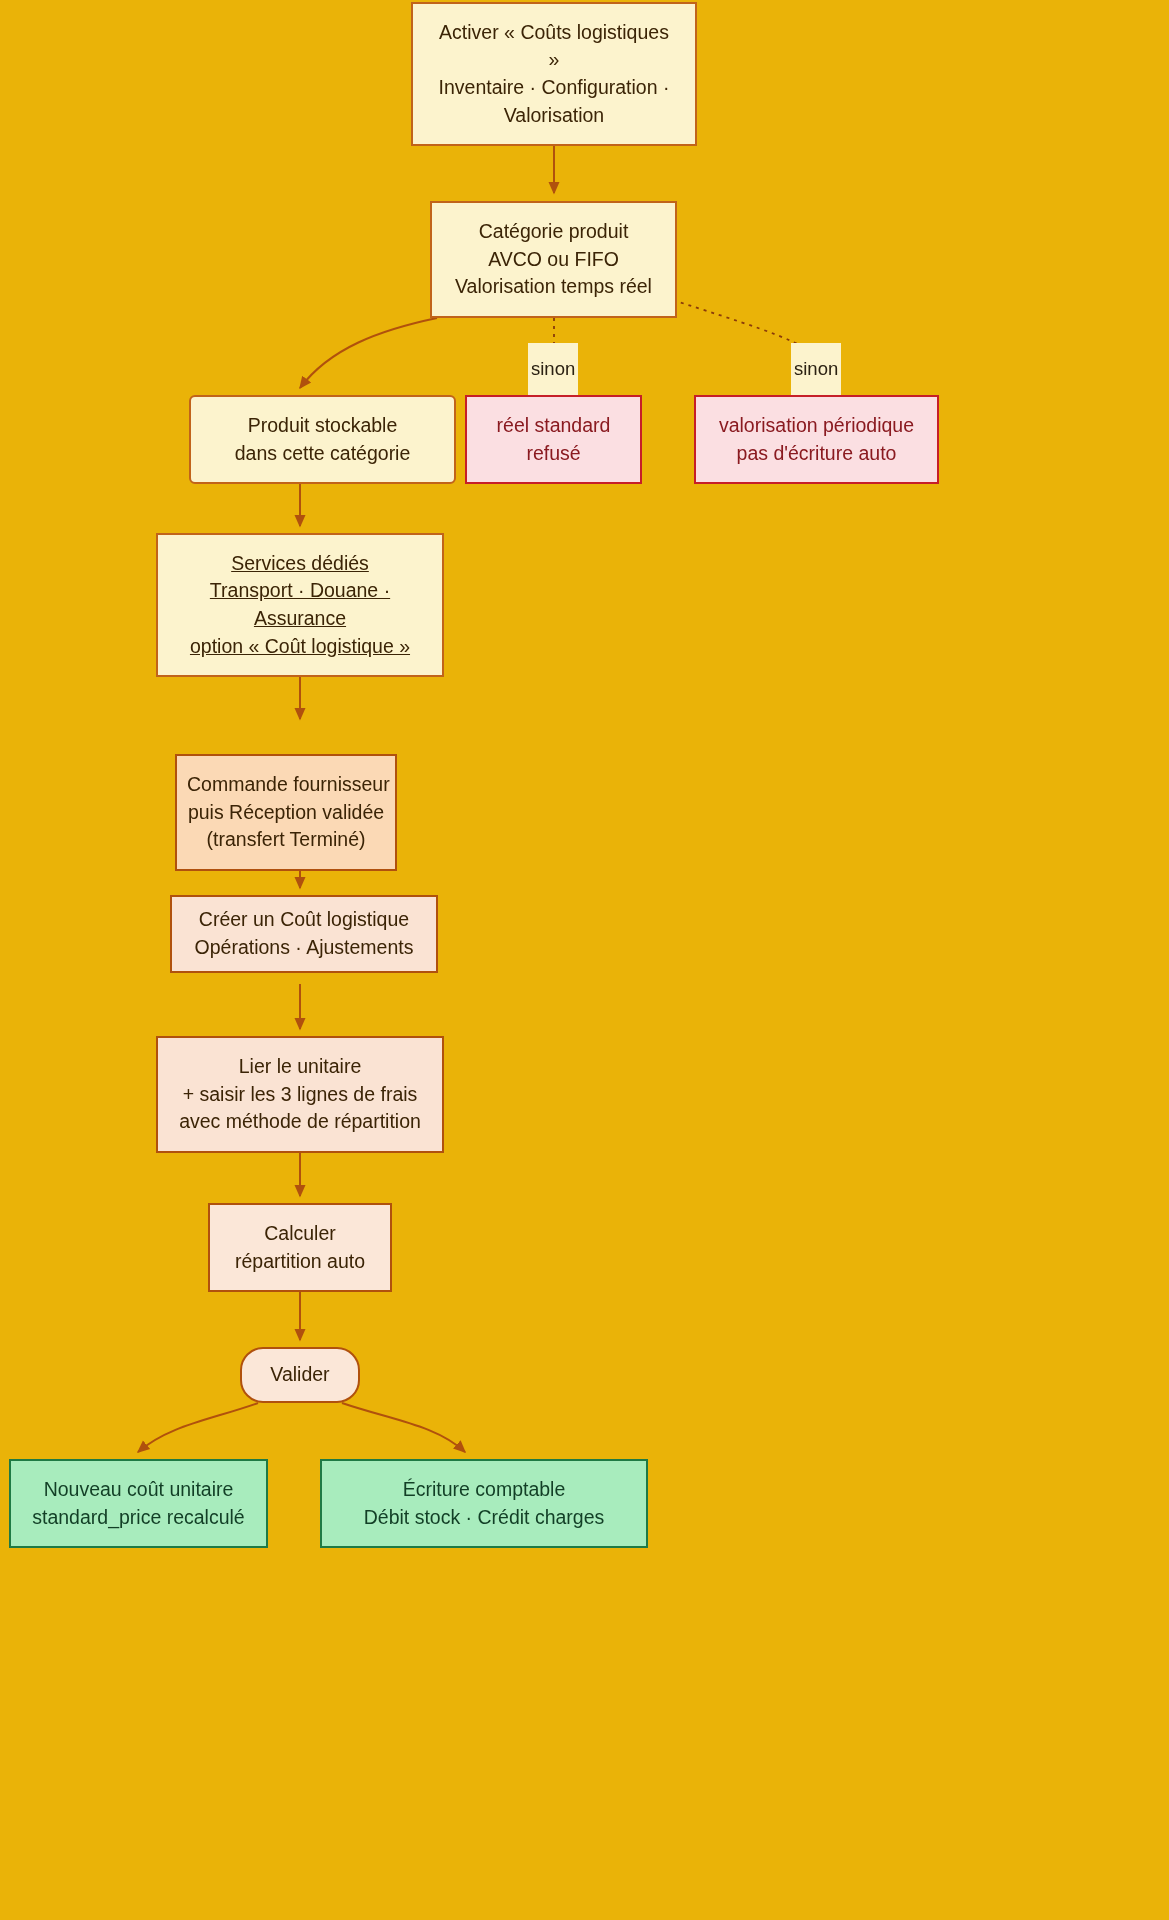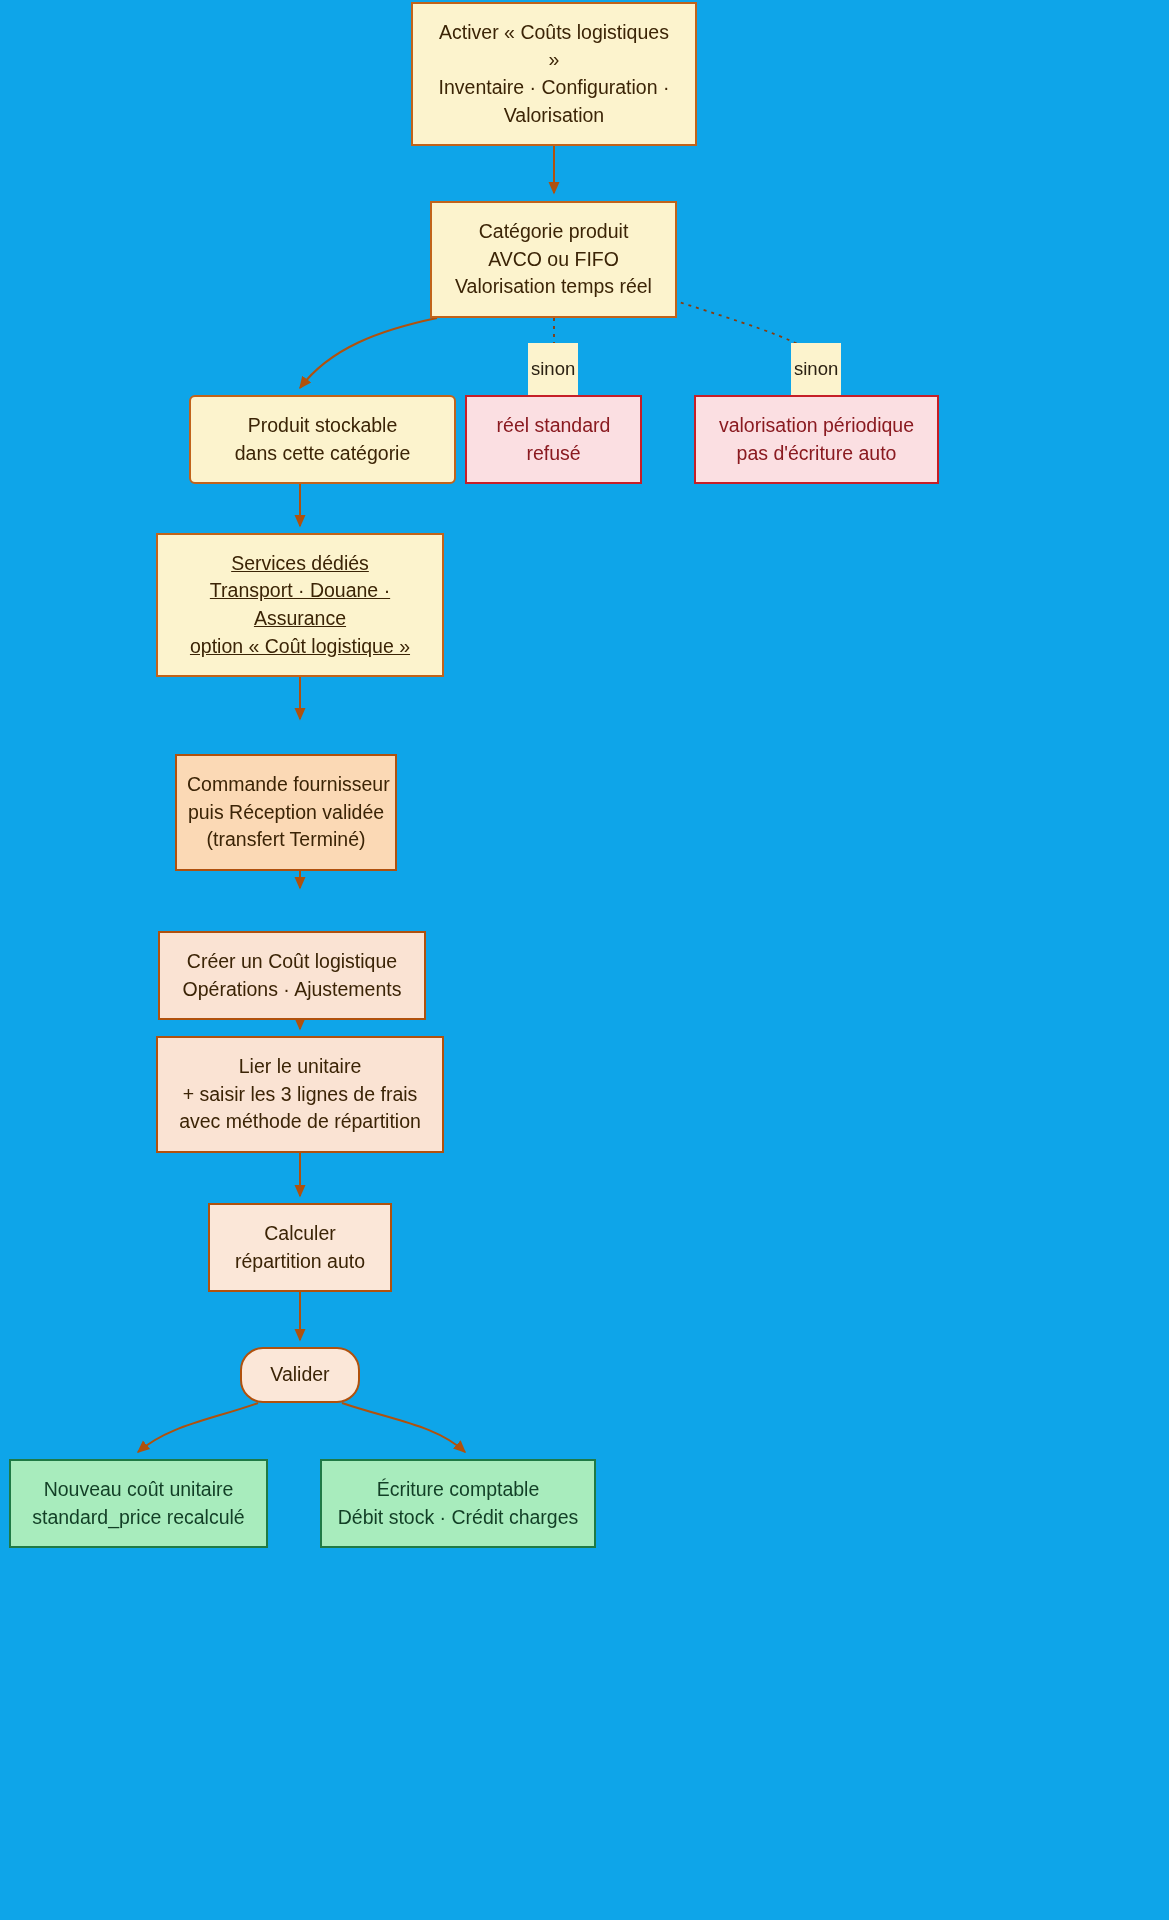--- a/index.html
+++ b/index.html
@@ -8,21 +8,21 @@
     padding: 0;
     background: #ffffff;
   }
   body {
     font-family: "Liberation Sans", sans-serif;
   }
   #diagram {
     position: relative;
     width: 1169px;
     height: 1920px;
-    background: #0ea5e9;
+    background: #eab308;
     overflow: hidden;
   }
   #edges {
     position: absolute;
     left: 0;
     top: 0;
     width: 1169px;
     height: 1920px;
     pointer-events: none;
   }
@@ -174,21 +174,21 @@
           <span class="ln">option « Coût logistique »</span>
         </div>
       </div>
       <div class="node n-orange1" style="left: 175px; top: 726px; width: 222px; height: 117px; margin-top: 28px;">
         <div class="lines">
           <span class="ln">Commande fournisseur</span>
           <span class="ln">puis Réception validée</span>
           <span class="ln">(transfert Terminé)</span>
         </div>
       </div>
-      <div class="node n-orange2" style="left: 158px; top: 895px; width: 268px; height: 89px; margin-top: 36px;">
+      <div class="node n-orange2" style="left: 170px; top: 895px; width: 268px; height: 78px;">
         <div class="lines">
           <span class="ln">Créer un Coût logistique</span>
           <span class="ln">Opérations · Ajustements</span>
         </div>
       </div>
       <div class="node n-orange2" style="left: 156px; top: 1036px; width: 288px; height: 117px;">
         <div class="lines">
           <span class="ln">Lier le unitaire</span>
           <span class="ln">+ saisir les 3 lignes de frais</span>
           <span class="ln">avec méthode de répartition</span>
@@ -204,21 +204,21 @@
         <div class="lines">
           <span class="ln">Valider</span>
         </div>
       </div>
       <div class="node n-green" style="left: 9px; top: 1459px; width: 259px; height: 89px;">
         <div class="lines">
           <span class="ln">Nouveau coût unitaire</span>
           <span class="ln">standard_price recalculé</span>
         </div>
       </div>
-      <div class="node n-green" style="left: 320px; top: 1459px; width: 276px; height: 89px;">
+      <div class="node n-green" style="left: 320px; top: 1459px; width: 328px; height: 89px;">
         <div class="lines">
           <span class="ln">Écriture comptable</span>
           <span class="ln">Débit stock · Crédit charges</span>
         </div>
       </div>
     </div>
   <div id="labels-layer">
       <div class="edge-label" style="left: 528px; top: 343px;">sinon</div>
       <div class="edge-label" style="left: 791px; top: 343px;">sinon</div>
     </div>

